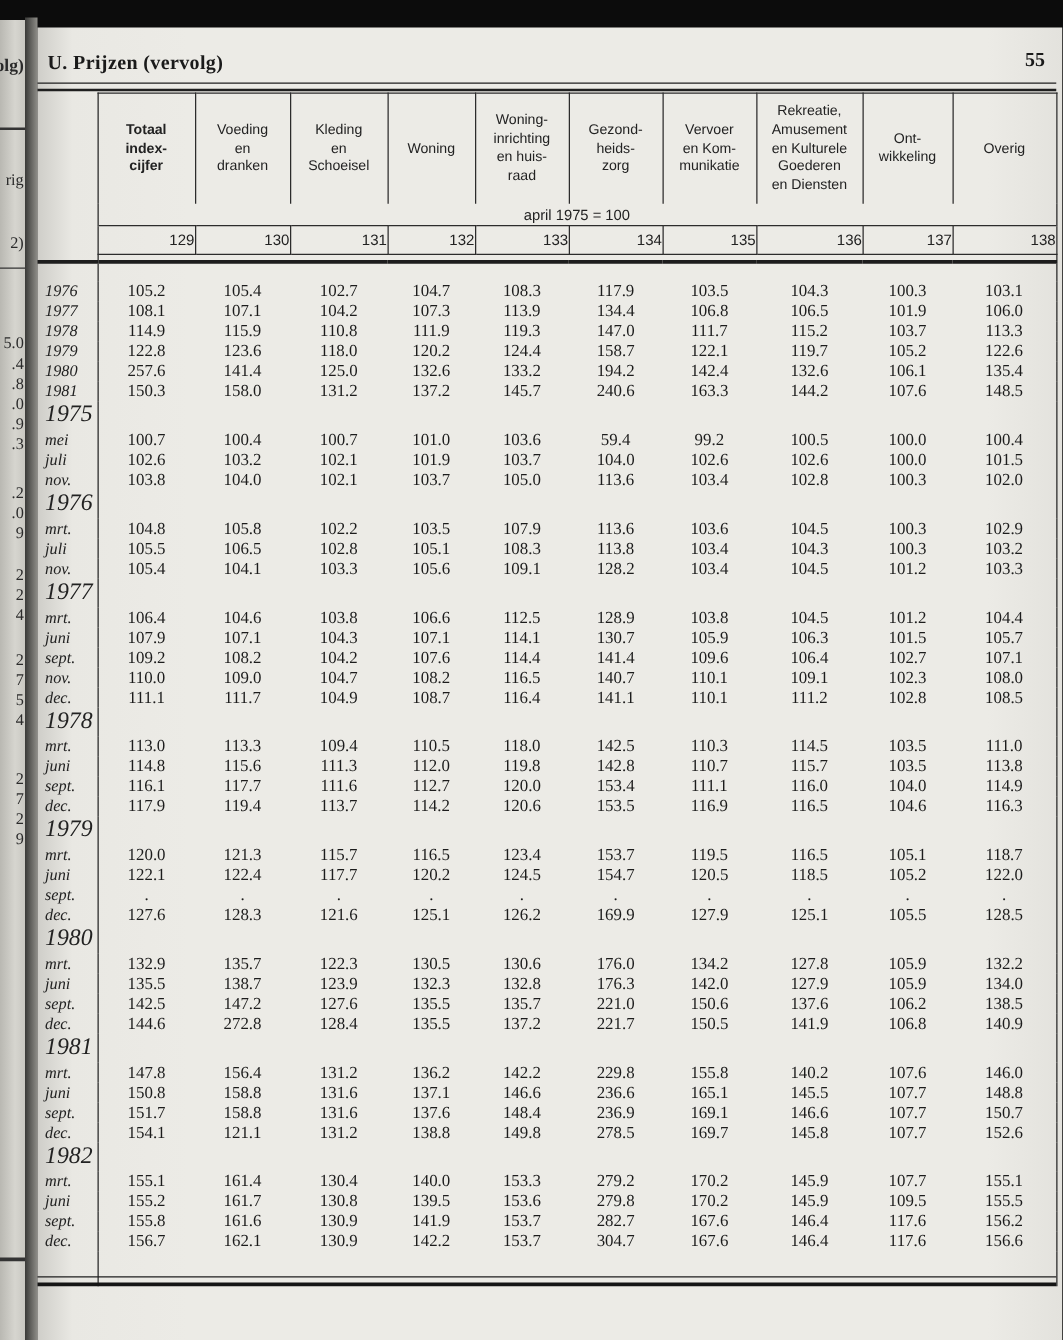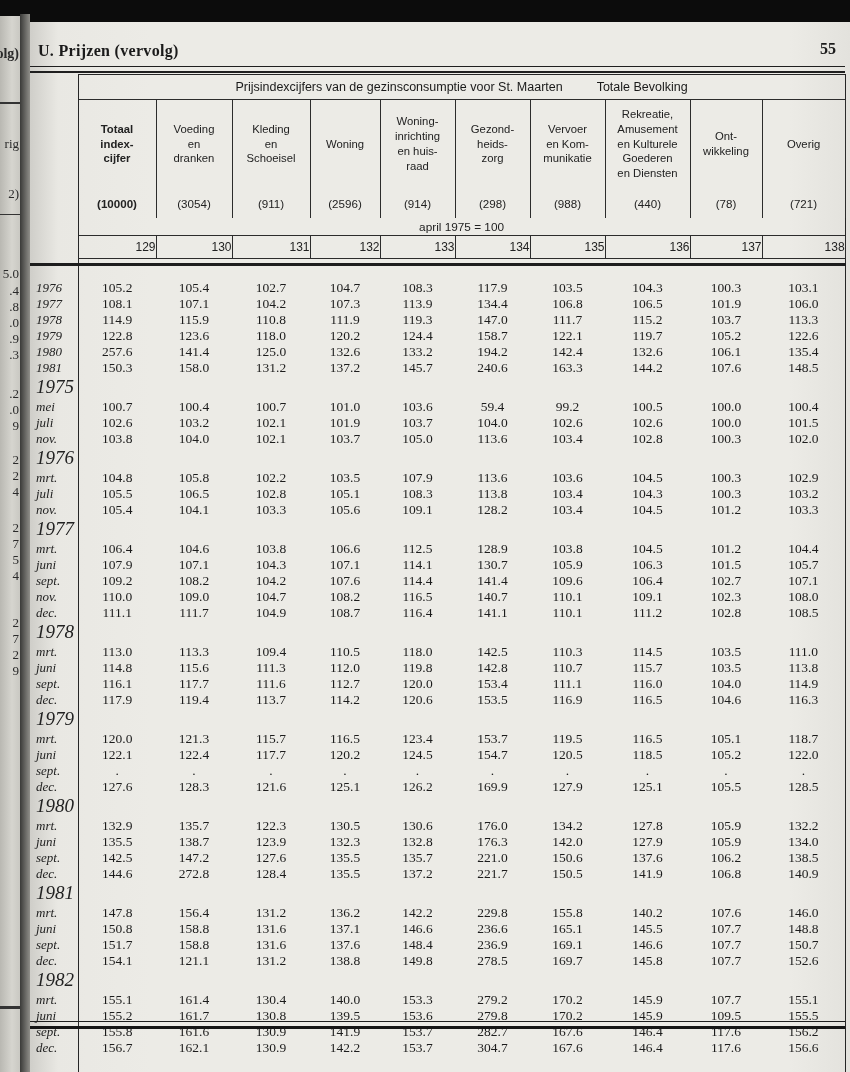--- a/index.html
+++ b/index.html
@@ -131,26 +131,20 @@
       <col style="width:70px">
         <col style="width:75px">
         <col style="width:75px">
         <col style="width:75px">
       <col style="width:85px">
         <col style="width:72px">
         <col style="width:83px">
     </colgroup>
     <thead>
       <tr>
-        <td></td>
-        <td class="title-cell" colspan="10">
-          <span>Prijsindexcijfers van de gezinsconsumptie voor St. Maarten</span><span class="gap"></span><span>Totale Bevolking</span>
-        </td>
-      </tr>
-      <tr>
           <td></td>
           <th class="lab colfirst bold">Totaal
 index-
 cijfer</th>
           <th class="lab">Voeding
 en
 dranken</th>
           <th class="lab">Kleding
 en
 Schoeisel</th>
@@ -168,33 +162,20 @@
           <th class="lab">Rekreatie,
 Amusement
 en Kulturele
 Goederen
 en Diensten</th>
           <th class="lab">Ont-
 wikkeling</th>
           <th class="lab">Overig</th>
         </tr>
       <tr>
-          <td></td>
-          <th class="wt colfirst bold">(10000)</th>
-          <th class="wt">(3054)</th>
-          <th class="wt">(911)</th>
-          <th class="wt">(2596)</th>
-          <th class="wt">(914)</th>
-          <th class="wt">(298)</th>
-          <th class="wt">(988)</th>
-          <th class="wt">(440)</th>
-          <th class="wt">(78)</th>
-          <th class="wt">(721)</th>
-        </tr>
-      <tr>
         <td></td>
         <td class="note-cell" colspan="10">april 1975  =  100</td>
       </tr>
       <tr>
           <td></td>
           <th class="code colfirst">129</th>
           <th class="code">130</th>
           <th class="code">131</th>
           <th class="code">132</th>
           <th class="code">133</th>

